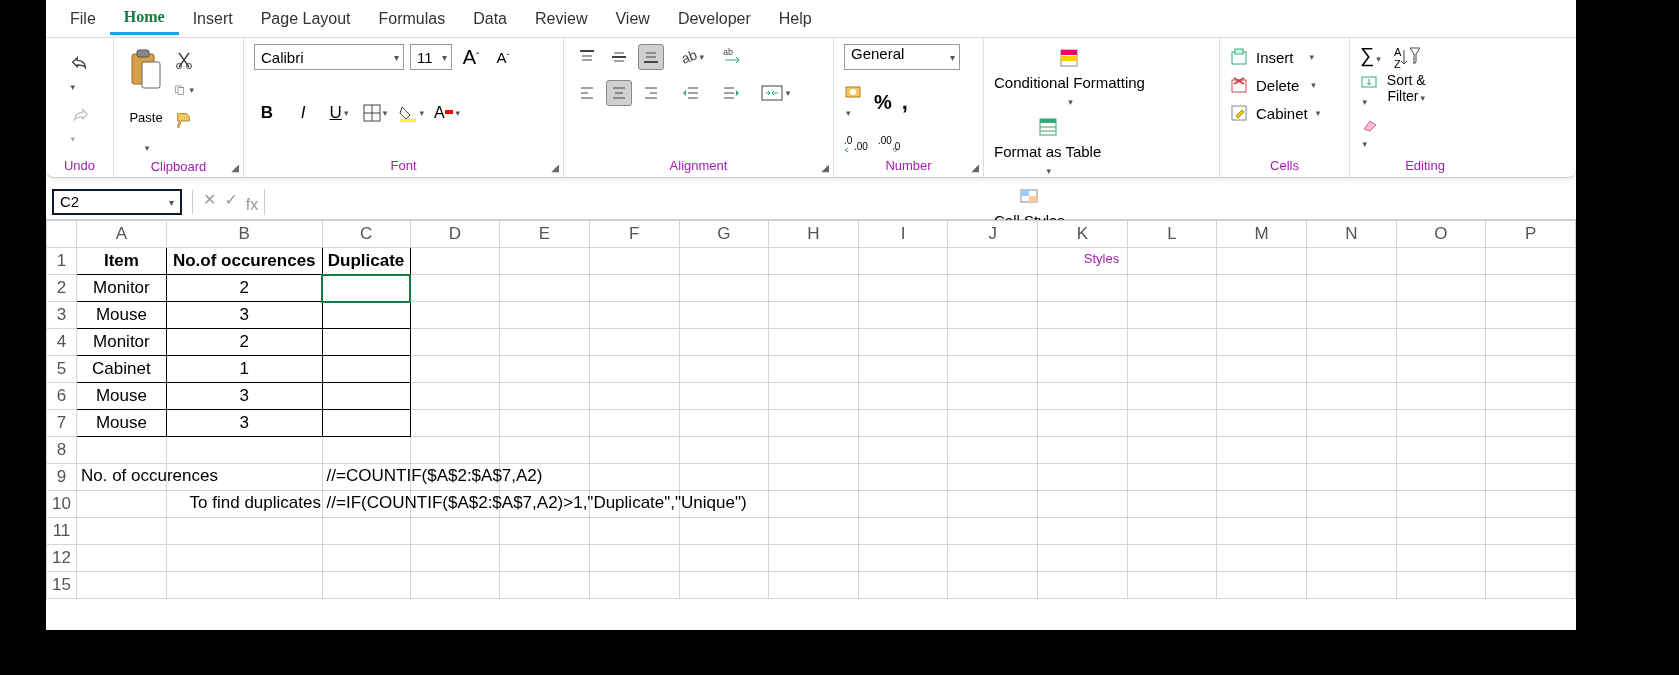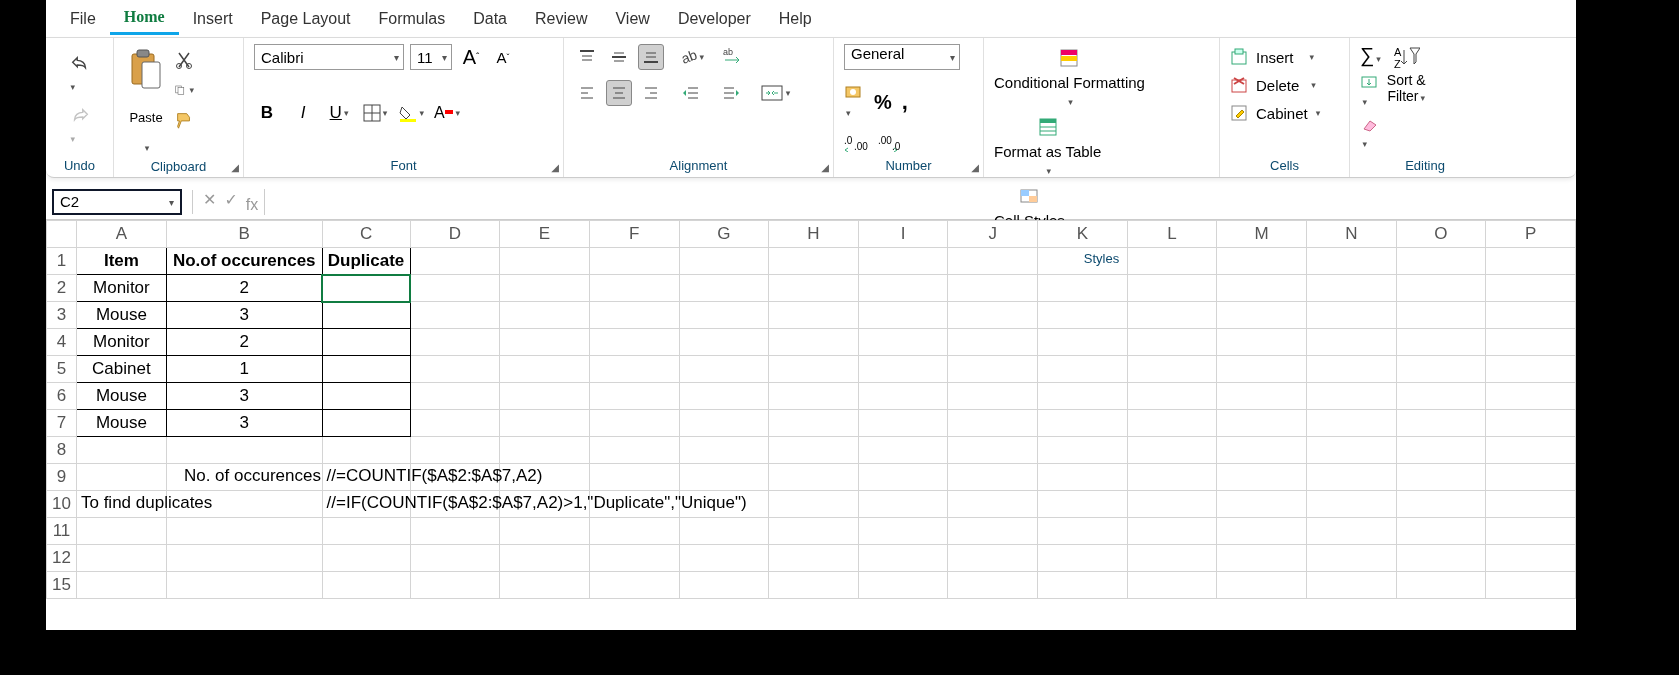--- a/index.html
+++ b/index.html
@@ -8,21 +8,21 @@
 
 
 .menubar { display: flex; align-items: center; height: 38px; border-bottom: 1px solid #ddd; padding: 0 10px; gap: 0; }
 .menuitem { padding: 6px 14px; font-size: 16px; color: #333; cursor: pointer; }
 .menuitem.active { border-bottom: 3px solid #0ea5e9; color: #107c41; font-weight: 600; font-family: Liberation Serif, serif; }
 
 
 .ribbon { display: flex; height: 140px; border-bottom: 1px solid #ccc; background: #fff; border-radius: 0 0 8px 8px; box-shadow: 0 2px 4px rgba(0,0,0,0.08); }
 .group { display: flex; flex-direction: column; justify-content: space-between; padding: 6px 10px 4px; border-right: 1px solid #e0e0e0; position: relative; }
 .group-body { display: flex; gap: 6px; flex: 1; align-items: flex-start; }
-.group-label { text-align: center; font-size: 13px; color: #0c4a6e; padding-top: 2px; position: relative; }
+.group-label { text-align: center; font-size: 13px; color: #a21caf; padding-top: 2px; position: relative; }
 .group-launcher { position: absolute; right: 4px; bottom: 4px; font-size: 10px; color: #666; cursor: pointer; }
 
 
 .undo-col { display: flex; flex-direction: column; gap: 12px; align-items: center; justify-content: center; padding: 8px 6px; }
 .undo-btn svg, .redo-btn svg { width: 22px; height: 22px; }
 
 
 .clip-paste { display: flex; flex-direction: column; align-items: center; gap: 18px; padding: 4px; }
 .clip-paste-icon { width: 36px; height: 44px; }
 .clip-paste-label { font-size: 13px; }
@@ -615,21 +615,21 @@
             <td class="data-cell colDef"></td>
             <td class="data-cell colDef"></td>
             <td class="data-cell colDef"></td>
             <td class="data-cell colDef"></td>
             <td class="data-cell colDef"></td>
             <td class="data-cell colDef"></td>
           </tr>
           <tr>
             <th class="rowhdr">9</th>
             <td class="overflow colA">
-              <span style="width:240px;text-align:right;display:inline-block">No. of occurences</span>
+              <span style="width:240px;text-align:left;display:inline-block">No. of occurences</span>
             </td>
             <td class="data-cell colB"></td>
             <td class="overflow colC">
               <span>//=COUNTIF($A$2:$A$7,A2)</span>
             </td>
             <td class="data-cell colDef"></td>
             <td class="data-cell colDef"></td>
             <td class="data-cell colDef"></td>
             <td class="data-cell colDef"></td>
             <td class="data-cell colDef"></td>
@@ -638,21 +638,21 @@
             <td class="data-cell colDef"></td>
             <td class="data-cell colDef"></td>
             <td class="data-cell colDef"></td>
             <td class="data-cell colDef"></td>
             <td class="data-cell colDef"></td>
             <td class="data-cell colDef"></td>
           </tr>
           <tr>
             <th class="rowhdr">10</th>
             <td class="overflow colA">
-              <span style="width:240px;text-align:left;display:inline-block">To find duplicates</span>
+              <span style="width:240px;text-align:right;display:inline-block">To find duplicates</span>
             </td>
             <td class="data-cell colB"></td>
             <td class="overflow colC">
               <span>//=IF(COUNTIF($A$2:$A$7,A2)&gt;1,"Duplicate","Unique")</span>
             </td>
             <td class="data-cell colDef"></td>
             <td class="data-cell colDef"></td>
             <td class="data-cell colDef"></td>
             <td class="data-cell colDef"></td>
             <td class="data-cell colDef"></td>

